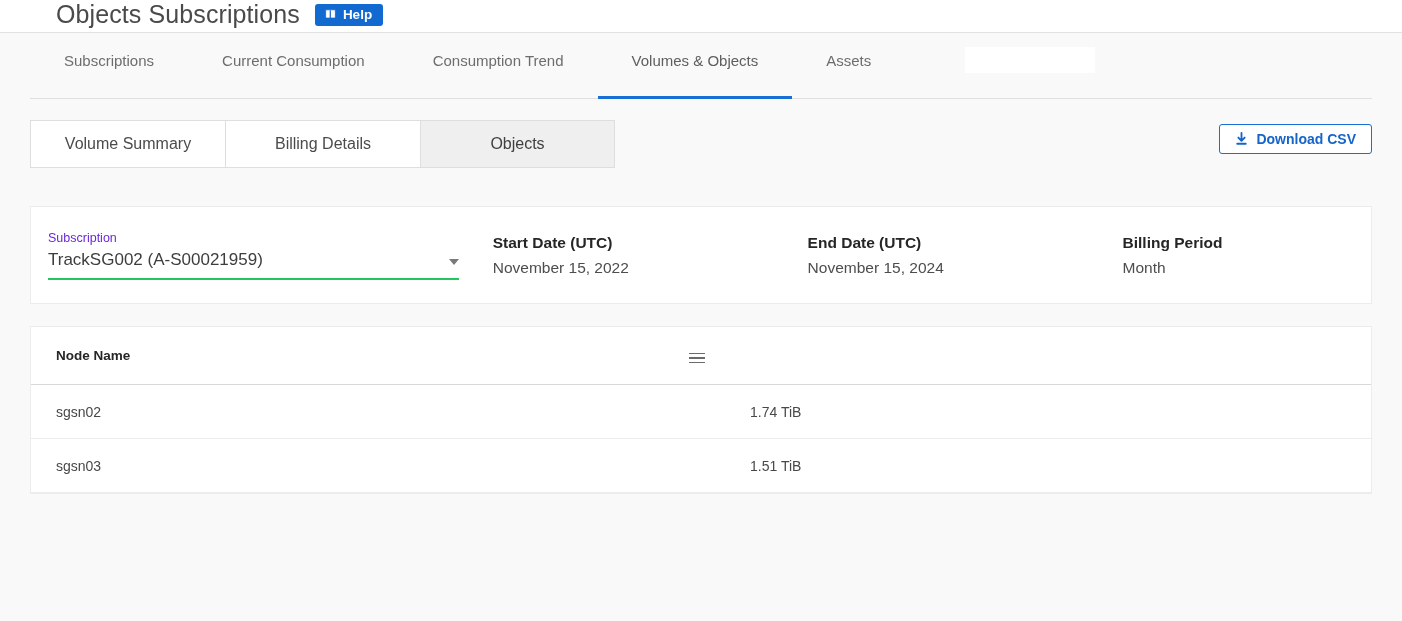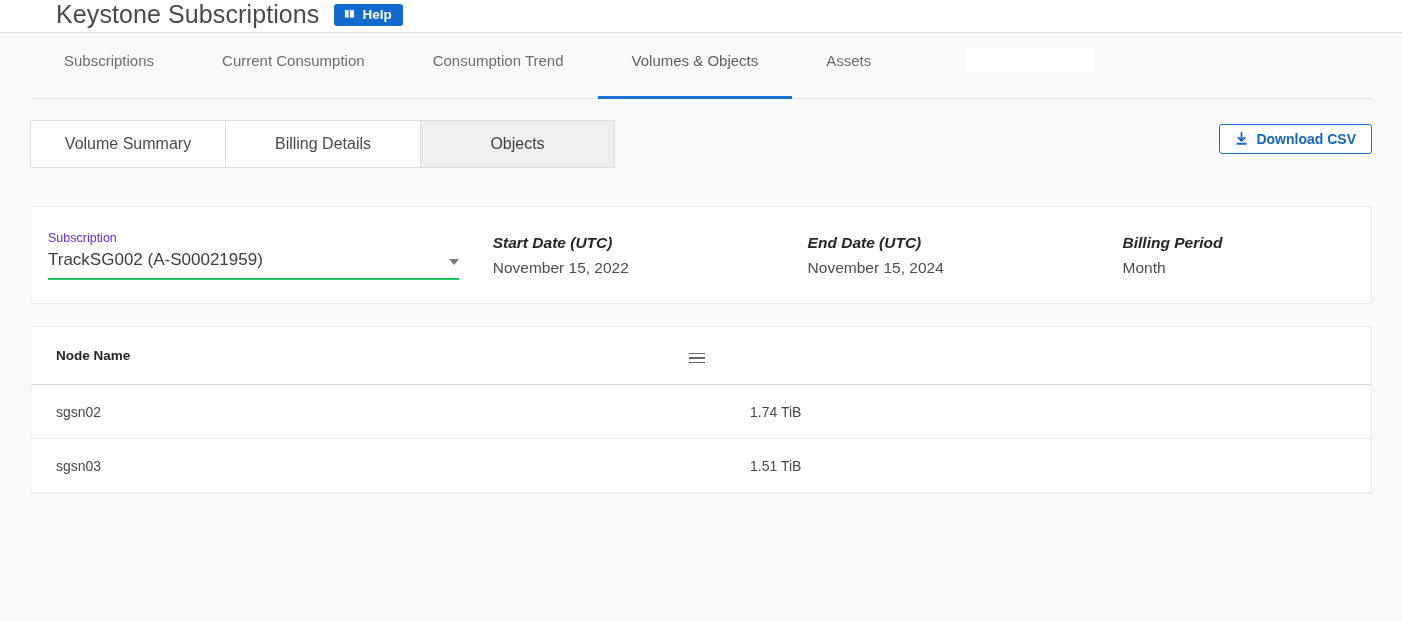--- a/index.html
+++ b/index.html
@@ -190,21 +190,20 @@
   .field-group {
     margin-left: 34px;
     width: 290px;
   }
   .field-group.narrow { width: 240px; }
   .field-title {
     font-size: 15.5px;
     font-weight: 700;
     color: #262626;
     margin-bottom: 7px;
-    font-style: italic;
   }
   .field-value {
     font-size: 15.5px;
     color: #4d4d4d;
   }
 
   
   .table-card {
     margin-top: 22px;
   }
@@ -244,21 +243,21 @@
   .hamburger span {
     display: block;
     height: 1.5px;
     background: #6b6b6b;
   }
 </style>
 </head>
 <body>
 
 <div class="page-header">
-  <div class="app-title">Keystone Subscriptions</div>
+  <div class="app-title">Objects Subscriptions</div>
   <div class="help-button">
     <span>
       <svg width="13" height="13" viewBox="0 0 16 16" fill="none">
         <path d="M2 2.2h5.2c.7 0 1.3.5 1.3 1.1v10.2c0-.6-.6-1.1-1.3-1.1H2V2.2z" fill="#fff" stroke="#1269cf" stroke-width="1"></path>
         <path d="M14 2.2H8.8c-.7 0-1.3.5-1.3 1.1v10.2c0-.6.6-1.1 1.3-1.1H14V2.2z" fill="#fff" stroke="#1269cf" stroke-width="1"></path>
         <path d="M8 3.4v9.6" stroke="#1269cf" stroke-width="1"></path>
       </svg>
     </span>
     <span>Help</span>
   </div>

